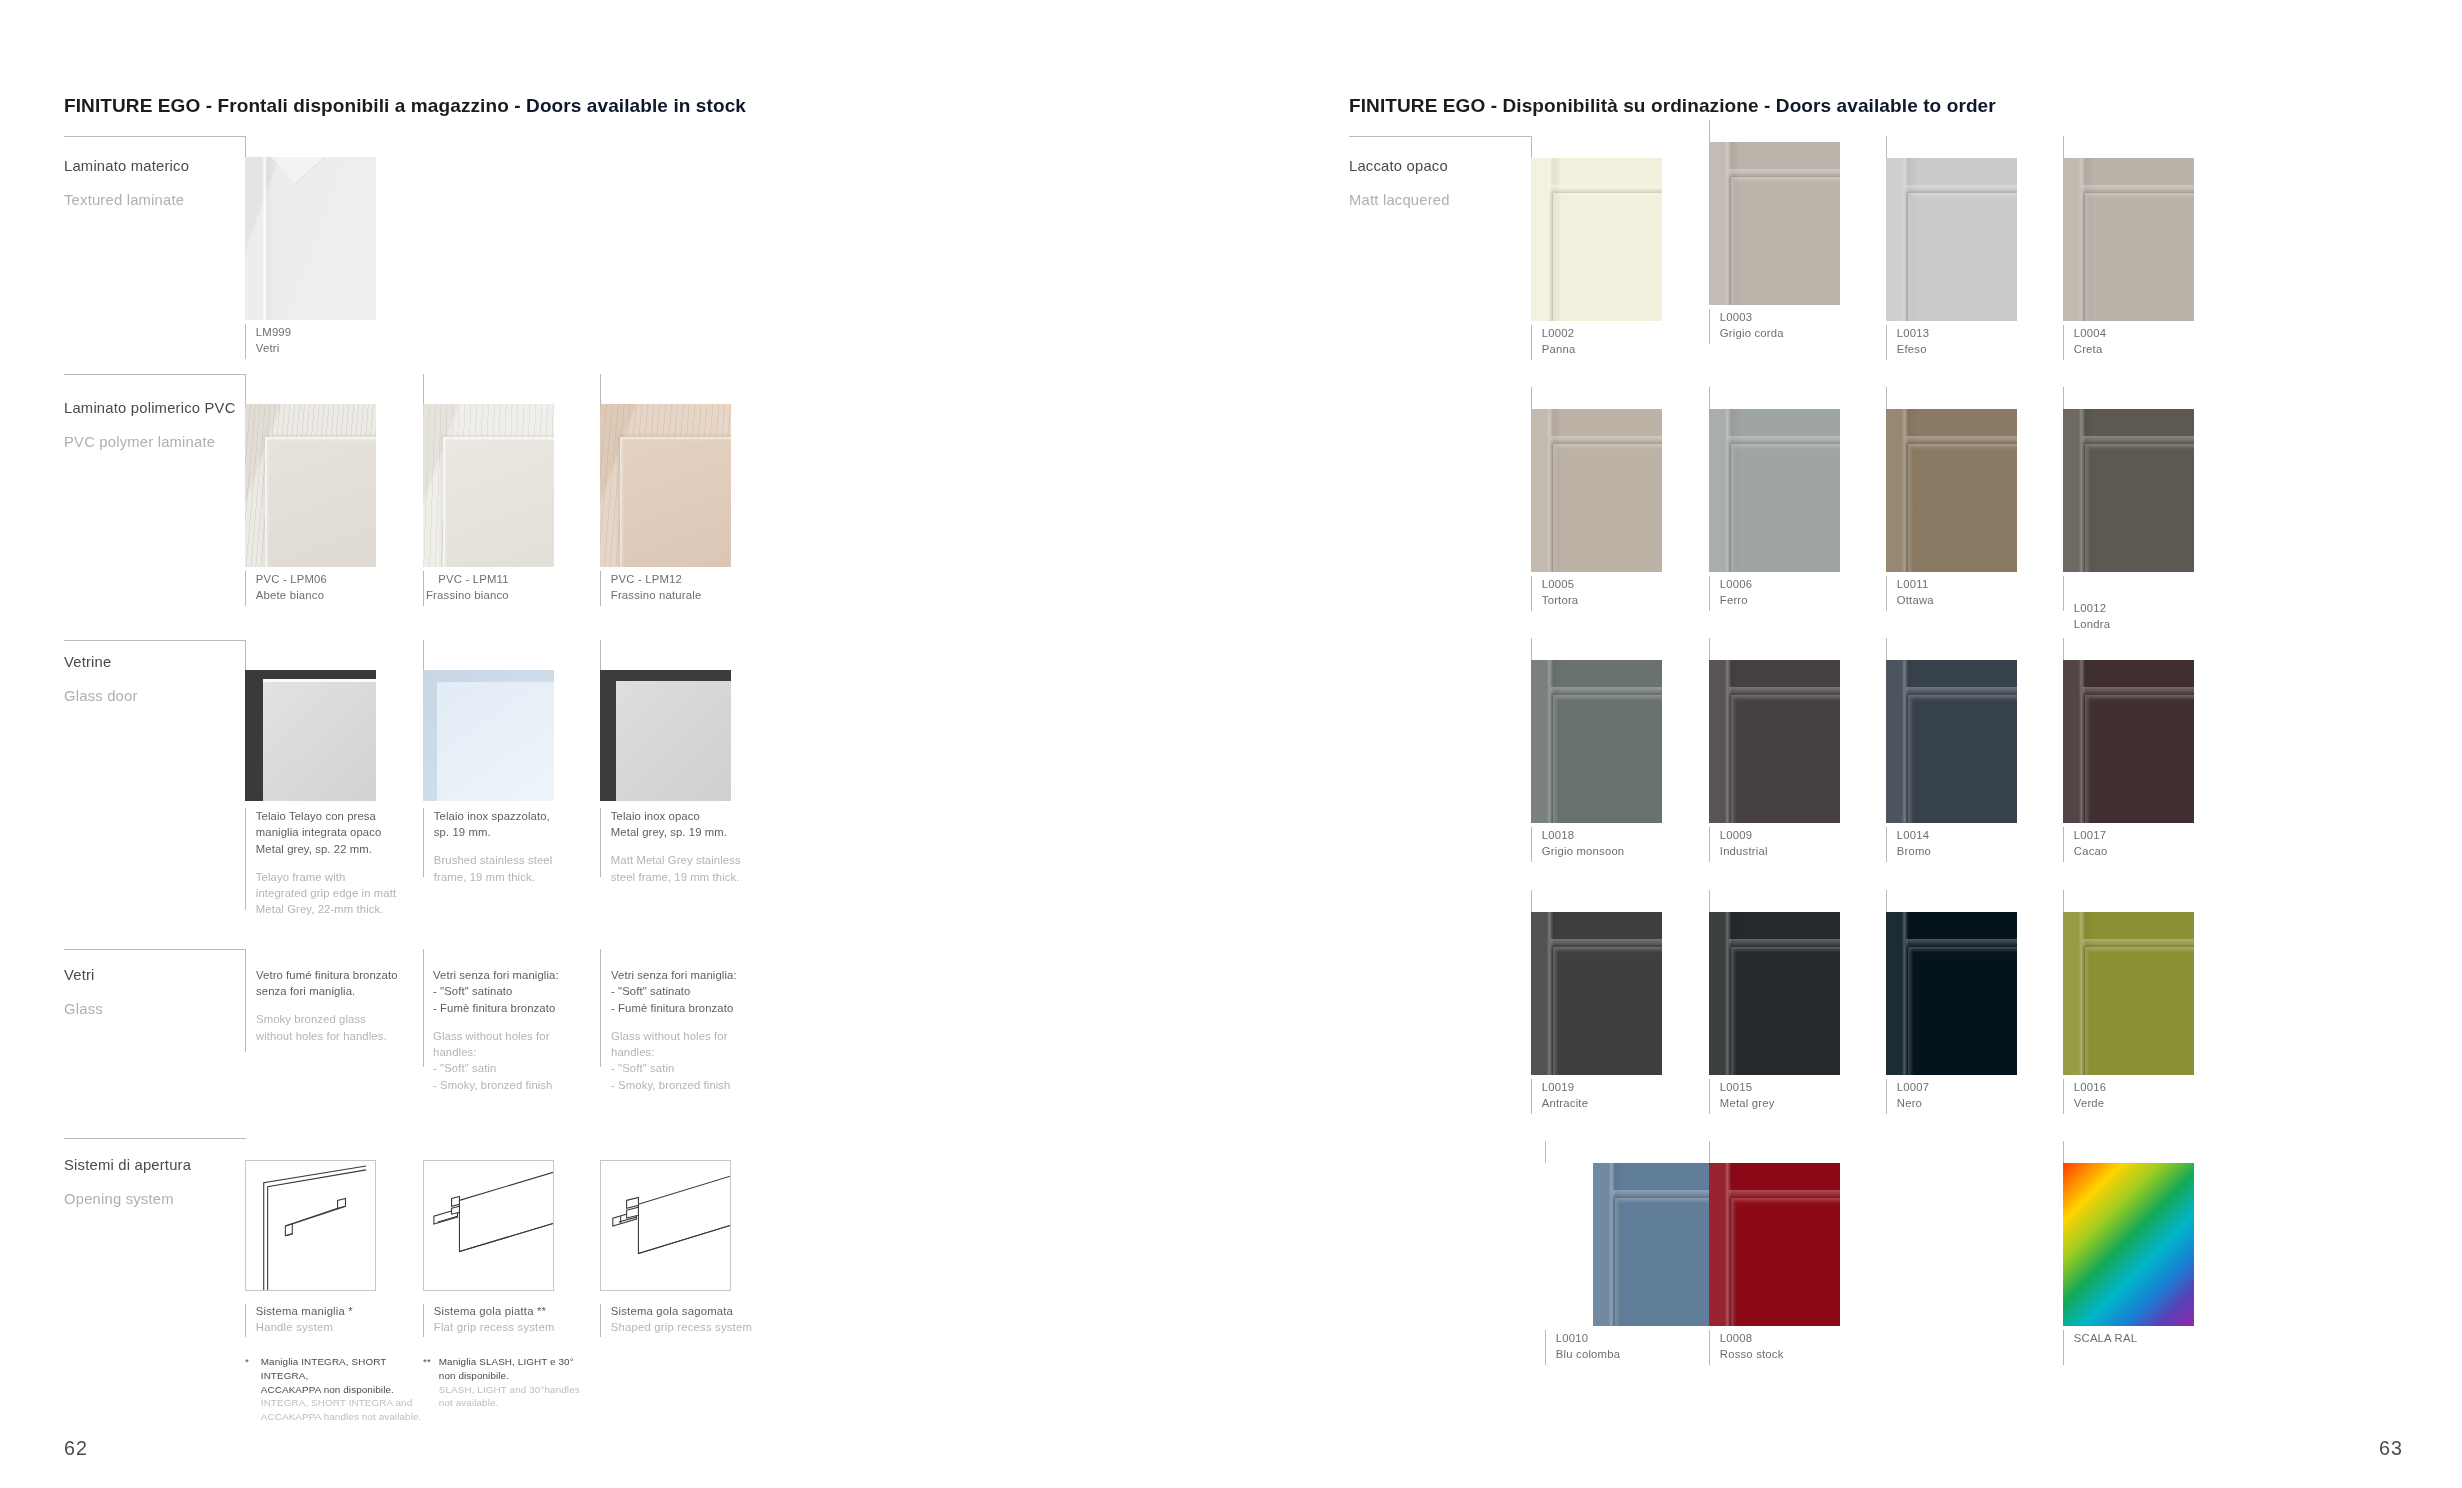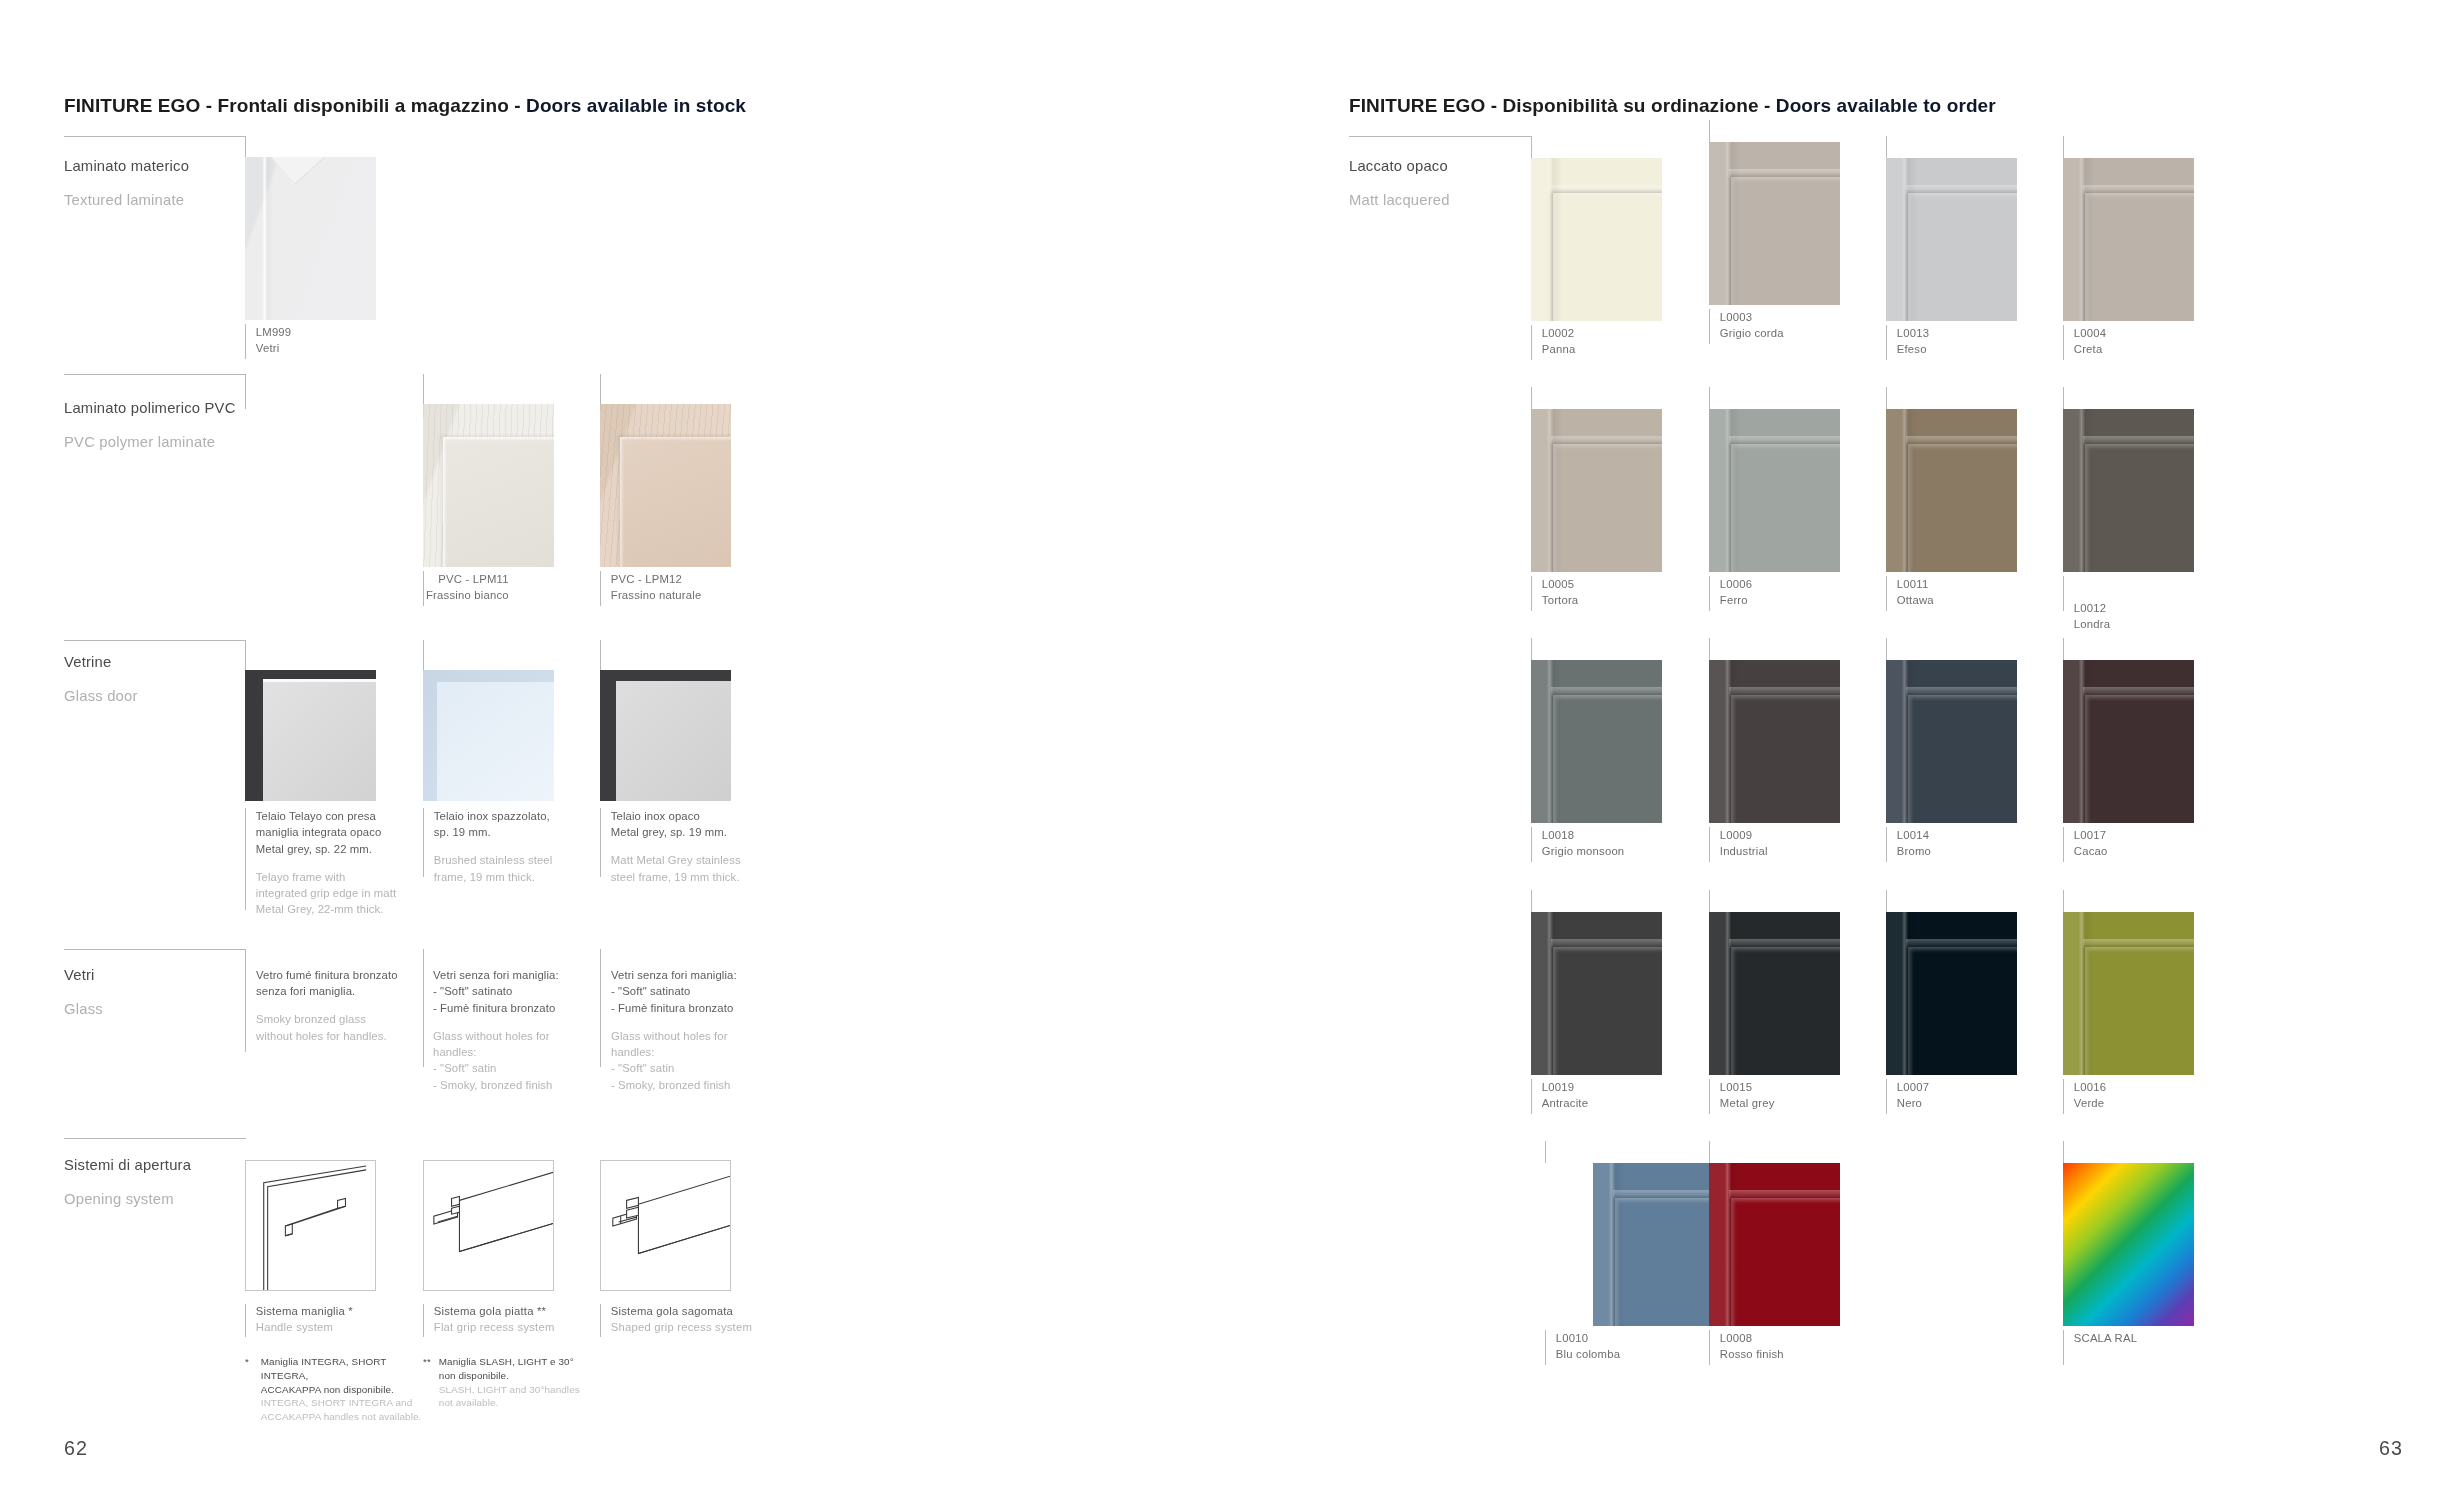--- a/index.html
+++ b/index.html
@@ -83,20 +83,33 @@
     <div class="rule" style="left:64px;top:374px;width:182px;height:1px;"></div>
     <div class="tick" style="left:245px;top:374px;height:35px;"></div>
     <div class="tick" style="left:423px;top:374px;height:35px;"></div>
     <div class="tick" style="left:600px;top:374px;height:35px;"></div>
 
     <div class="sec-title" style="left:64px;top:398px;">
       <span class="it">Laminato polimerico PVC</span>
       <span class="en">PVC polymer laminate</span>
     </div>
 
+    <div class="cell" style="left:245px;top:404px;">
+      <div class="swatch">
+        <div class="frame" style="background:
+          repeating-linear-gradient(95deg,rgba(190,183,172,.30) 0px,rgba(190,183,172,.30) 1px,rgba(255,255,255,0) 1px,rgba(255,255,255,0) 4.9px),
+          linear-gradient(110deg,#e2ddd4 0%,#e2ddd4 18%,#eceae4 20%,#edebe6 100%);"></div>
+        <div style="position:absolute;left:19.7px;top:33px;right:-3.9px;bottom:-3.9px;background:linear-gradient(160deg,#e7e3dc,#dedad2);box-shadow:inset 2px 2px 3px rgba(255,255,255,.8),-2px -2px 3px rgba(0,0,0,.06);"></div>
+      </div>
+      <div class="tick" style="left:0;top:167px;height:35px;"></div>
+      <div class="lbl" style="position:absolute;left:10.8px;top:168px;">
+        <span class="code">PVC - LPM06</span>
+        <span class="name">Abete bianco</span>
+      </div>
+    </div>
 
     <div class="cell" style="left:423px;top:404px;">
       <div class="swatch">
         <div class="frame" style="background:
           repeating-linear-gradient(92deg,rgba(196,190,180,.26) 0px,rgba(196,190,180,.26) 1px,rgba(255,255,255,0) 1px,rgba(255,255,255,0) 5.9px),
           linear-gradient(110deg,#e6e3dd 0%,#e6e3dd 18%,#efeee9 20%,#f0efeb 100%);"></div>
         <div style="position:absolute;left:19.7px;top:33px;right:-3.9px;bottom:-3.9px;background:linear-gradient(160deg,#ebe8e2,#e2dfd8);box-shadow:inset 2px 2px 3px rgba(255,255,255,.8),-2px -2px 3px rgba(0,0,0,.06);"></div>
       </div>
       <div class="tick" style="left:0;top:167px;height:35px;"></div>
       <div class="lbl" style="position:absolute;left:3px;top:168px;text-align:right;">
@@ -533,21 +546,21 @@
         <div class="cell" style="left: 419px; top: 1141px;">
           <div class="tick" style="left: 0px; top: 0px; height: 21.7px;"></div>
           <div class="swatch" style="top: 21.7px; position: relative; background: rgb(140, 10, 23);">
             <div style="position: absolute; inset: 35px -5.9px -5.9px 21.7px; background: rgb(140, 10, 23); box-shadow: rgba(255, 255, 255, 0.22) 3px 3px 3.9px inset, rgba(0, 0, 0, 0.18) -2px -2px 3.9px;"></div>
             <div style="position: absolute; left: 0px; top: 0px; width: 100%; height: 100%; background: linear-gradient(to right, rgba(255, 255, 255, 0.1) 0%, rgba(255, 255, 255, 0.1) 12%, rgba(255, 255, 255, 0.3) 14%, rgba(0, 0, 0, 0.06) 17%, rgba(0, 0, 0, 0) 24%);"></div>
             <div style="position: absolute; left: 19.7px; top: 27.6px; right: 0px; height: 9.9px; background: linear-gradient(rgba(255, 255, 255, 0.28), rgba(255, 255, 255, 0));"></div>
           </div>
           <div class="tick" style="left: 0px; top: 189px; height: 35px;"></div>
           <div class="lbl" style="position: absolute; left: 10.8px; top: 190px;">
             <span class="code">L0008</span>
-            <span class="name">Rosso finish</span>
+            <span class="name">Rosso stock</span>
           </div>
         </div>
         <div class="cell" style="left: 773px; top: 1141px;">
           <div class="tick" style="left: 0px; top: 0px; height: 21.7px;"></div>
           <div class="swatch" style="top: 21.7px; position: relative; background: linear-gradient(135deg, rgb(255, 59, 0) 0%, rgb(255, 122, 0) 8%, rgb(255, 212, 0) 20%, rgb(155, 204, 34) 34%, rgb(21, 168, 90) 48%, rgb(0, 182, 200) 62%, rgb(26, 127, 212) 76%, rgb(91, 63, 181) 88%, rgb(142, 42, 168) 100%);"></div>
           <div class="tick" style="left: 0px; top: 189px; height: 35px;"></div>
           <div class="lbl" style="position: absolute; left: 10.8px; top: 190px;">
             <span class="code">SCALA RAL</span>
             <span class="name"></span>
           </div>

